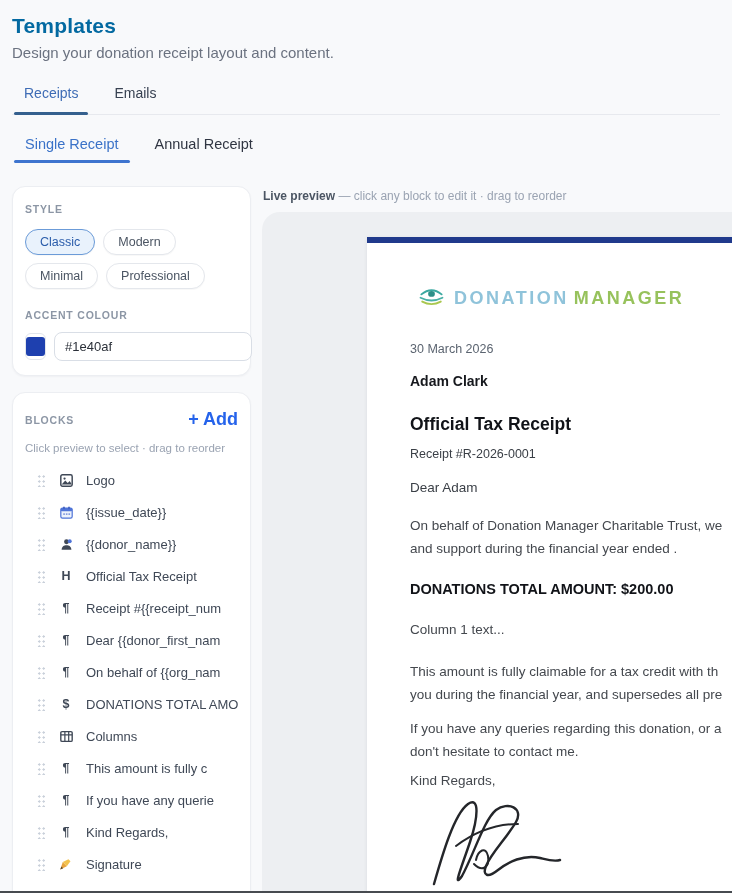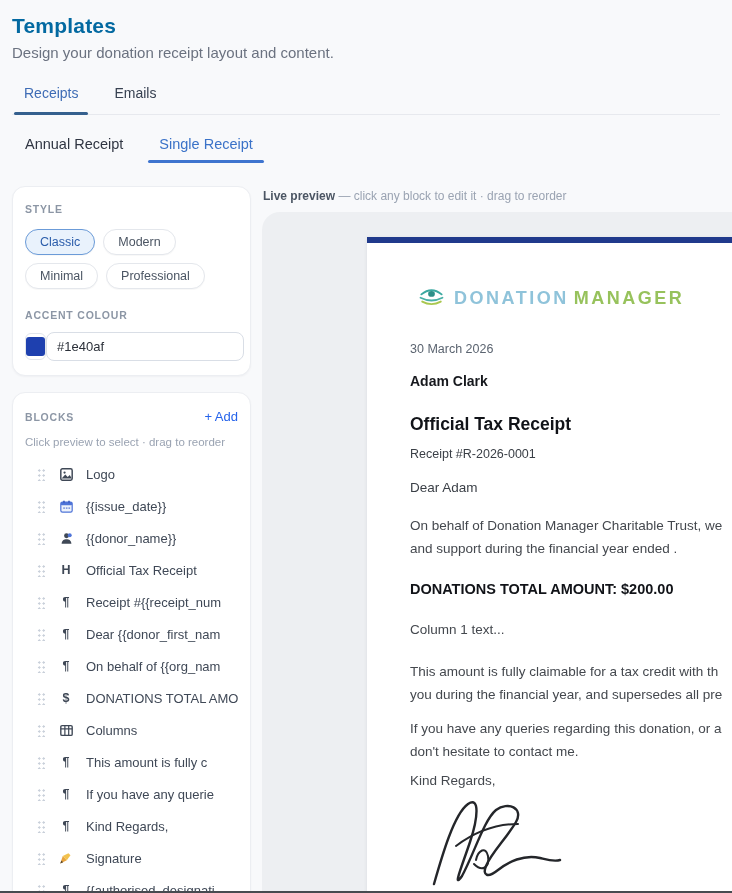--- a/index.html
+++ b/index.html
@@ -36,36 +36,36 @@
   .card-label { font-size:10.5px; font-weight:bold; letter-spacing:0.8px; color:#8c96a5; }
   .chip-wrap { display:flex; flex-wrap:wrap; gap:8px; margin-top:14px; }
   .chip {
     font-size:12.5px; color:#4b5563; background:#fff;
     border:1px solid #e4e7ec; border-radius:13px;
     padding:5px 14px; cursor:pointer; box-shadow:0 1px 1px rgba(16,24,40,0.03);
     font-family:"Liberation Sans", sans-serif;
   }
   .chip.selected { background:#e9f2fc; border:1.5px solid #6b9bd8; color:#2b5dab; }
   .accent-label { margin-top:20px; }
-  .accent-row { display:flex; align-items:center; gap:0; margin-top:11px; }
+  .accent-row { display:flex; align-items:center; gap:8px; margin-top:11px; }
   .swatch-box {
     width:27px; height:27px; border:1px solid #e2e6ec; border-radius:6px;
     background:#fff; display:flex; align-items:center; justify-content:center; cursor:pointer;
   }
   .swatch-inner { width:19px; height:19px; border-radius:3px; background:#1e40af; }
   .accent-input {
     flex:1; height:29px; border:1px solid #d9dee6; border-radius:8px;
     font-size:13px; color:#2b3039; padding:0 10px;
     font-family:"Liberation Sans", sans-serif; background:#fff;
   }
 
   
   .blocks-card { padding-bottom:0; min-height:520px; }
   .blocks-head { display:flex; align-items:center; justify-content:space-between; }
-  .add-btn { font-size:13px; font-weight:normal; color:#2563eb; background:none; border:none; cursor:pointer; font-family:"Liberation Sans", sans-serif; }
+  .add-btn { font-size:18px; font-weight:bold; color:#2563eb; background:none; border:none; cursor:pointer; font-family:"Liberation Sans", sans-serif; }
   .blocks-hint { font-size:11.5px; color:#9aa3b2; margin-top:12px; }
   .blocks-list { margin-top:10px; }
   .block-row { display:flex; align-items:center; height:32px; padding-left:12px; cursor:pointer; }
   .drag-handle {
     width:8px; height:14px; margin-right:13px; flex:0 0 auto;
     background-image:radial-gradient(circle, #c9d0da 1.1px, transparent 1.3px);
     background-size:4.5px 5px; background-position:0 1px;
   }
   .block-icon { width:16px; margin-right:12px; flex:0 0 auto; display:flex; align-items:center; justify-content:center;
     font-size:12.5px; color:#3f4856; font-weight:bold; }
@@ -109,22 +109,22 @@
 <body>
 
 <div class="header">
   <div class="page-title">Templates</div>
   <div class="page-subtitle">Design your donation receipt layout and content.</div>
   <div class="tabs">
     <div class="tab active">Receipts</div>
     <div class="tab">Emails</div>
   </div>
   <div class="subtabs">
+    <div class="subtab active">Single Receipt</div>
     <div class="subtab">Annual Receipt</div>
-    <div class="subtab active">Single Receipt</div>
   </div>
 </div>
 
 <div class="sidebar">
   <div class="card">
     <div class="card-label">STYLE</div>
     <div class="chip-wrap">
       <button class="chip selected">Classic</button>
       <button class="chip">Modern</button>
       <button class="chip">Minimal</button>

